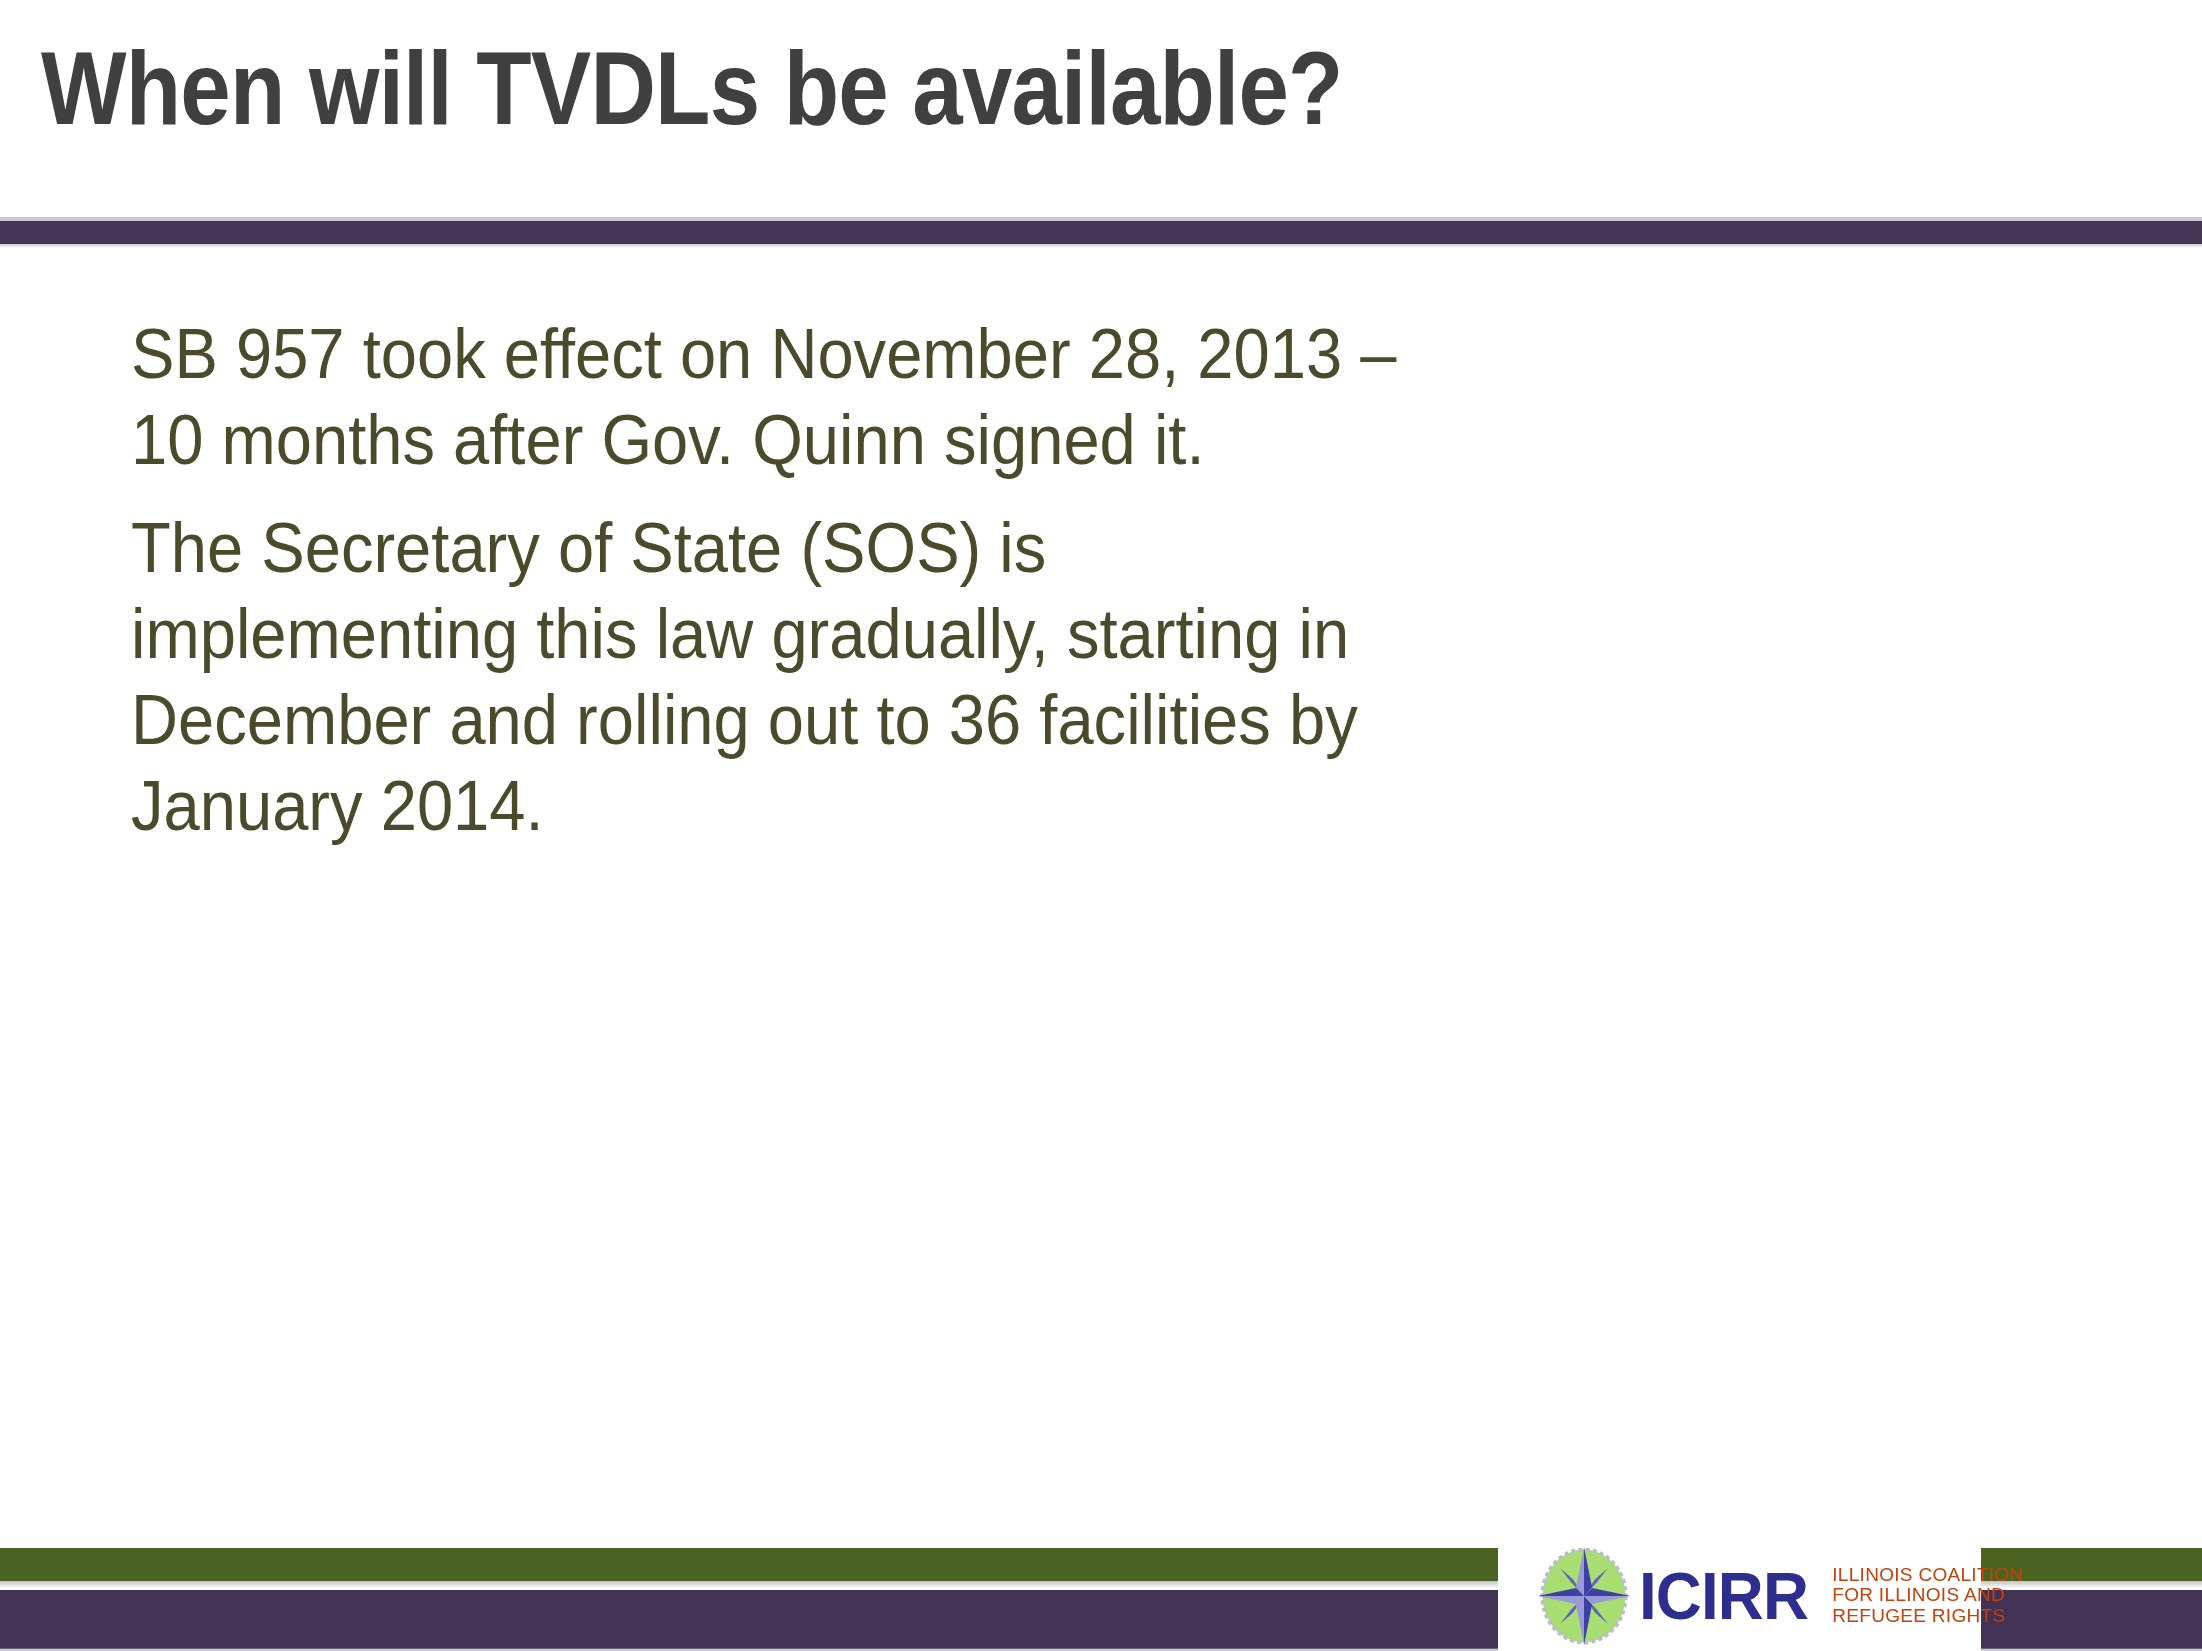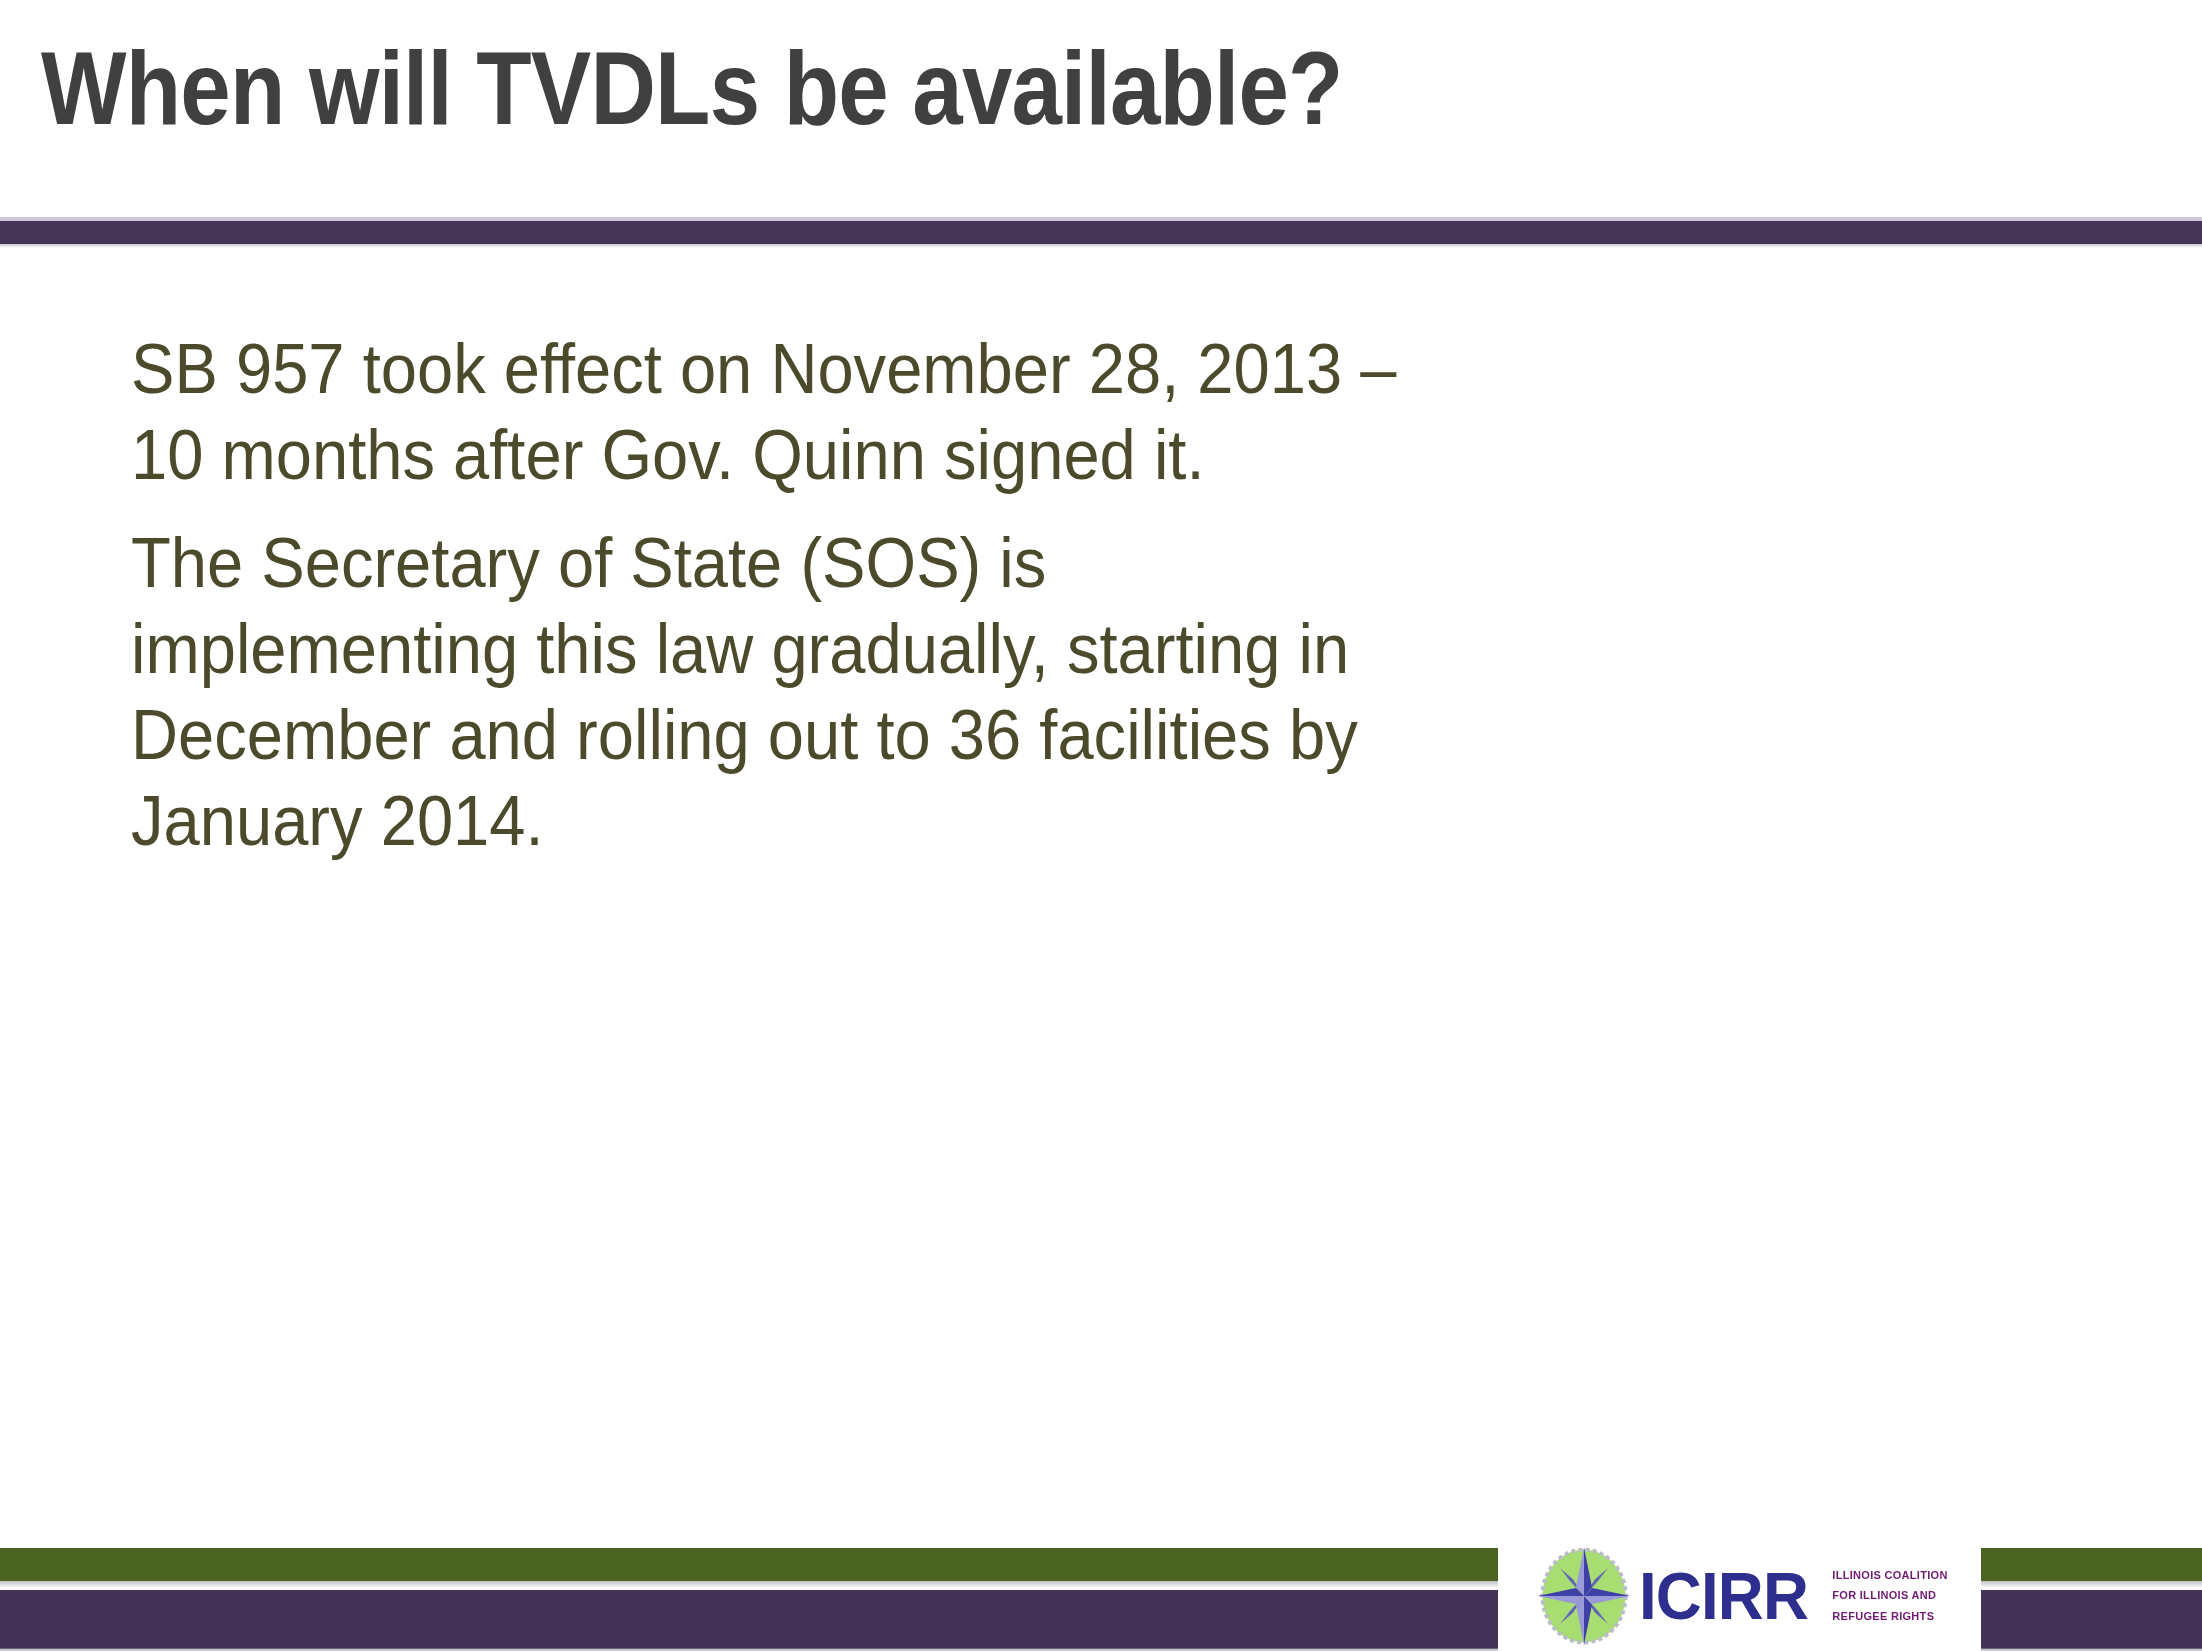--- a/index.html
+++ b/index.html
@@ -73,21 +73,21 @@
     top: 27px;
     width: 2203px;
     height: 4.3px;
     background: linear-gradient(to bottom, rgba(90,80,100,0.32), rgba(255,255,255,0));
   }
 
   
   .body-area {
     position: absolute;
     left: 131px;
-    top: 326px;
+    top: 311px;
     width: 2005px;
   }
   .body-para {
     font-family: "Liberation Sans", sans-serif;
     font-weight: normal;
     font-size: 70px;
     line-height: 86px;
     color: #4b4b2b;
     margin: 0 0 12px 0;
     transform: scaleX(0.93);
@@ -159,24 +159,24 @@
     line-height: 67px;
     color: #2e2e8f;
     letter-spacing: -0.9px;
     margin-left: 6.9px;
     transform: scaleX(0.95);
     transform-origin: left center;
   }
   .logo-tag {
     margin-left: 15.5px;
     font-family: "Liberation Sans", sans-serif;
-    font-weight: bold;
-    font-size: 11px;
+    font-weight: normal;
+    font-size: 19px;
     line-height: 20.6px;
-    color: #701a75;
+    color: #c2410c;
     letter-spacing: 0.3px;
     white-space: nowrap;
   }
   .logo-tag .tl { display: block; }
 </style>
 </head>
 <body>
 
 <div class="slide">
 

